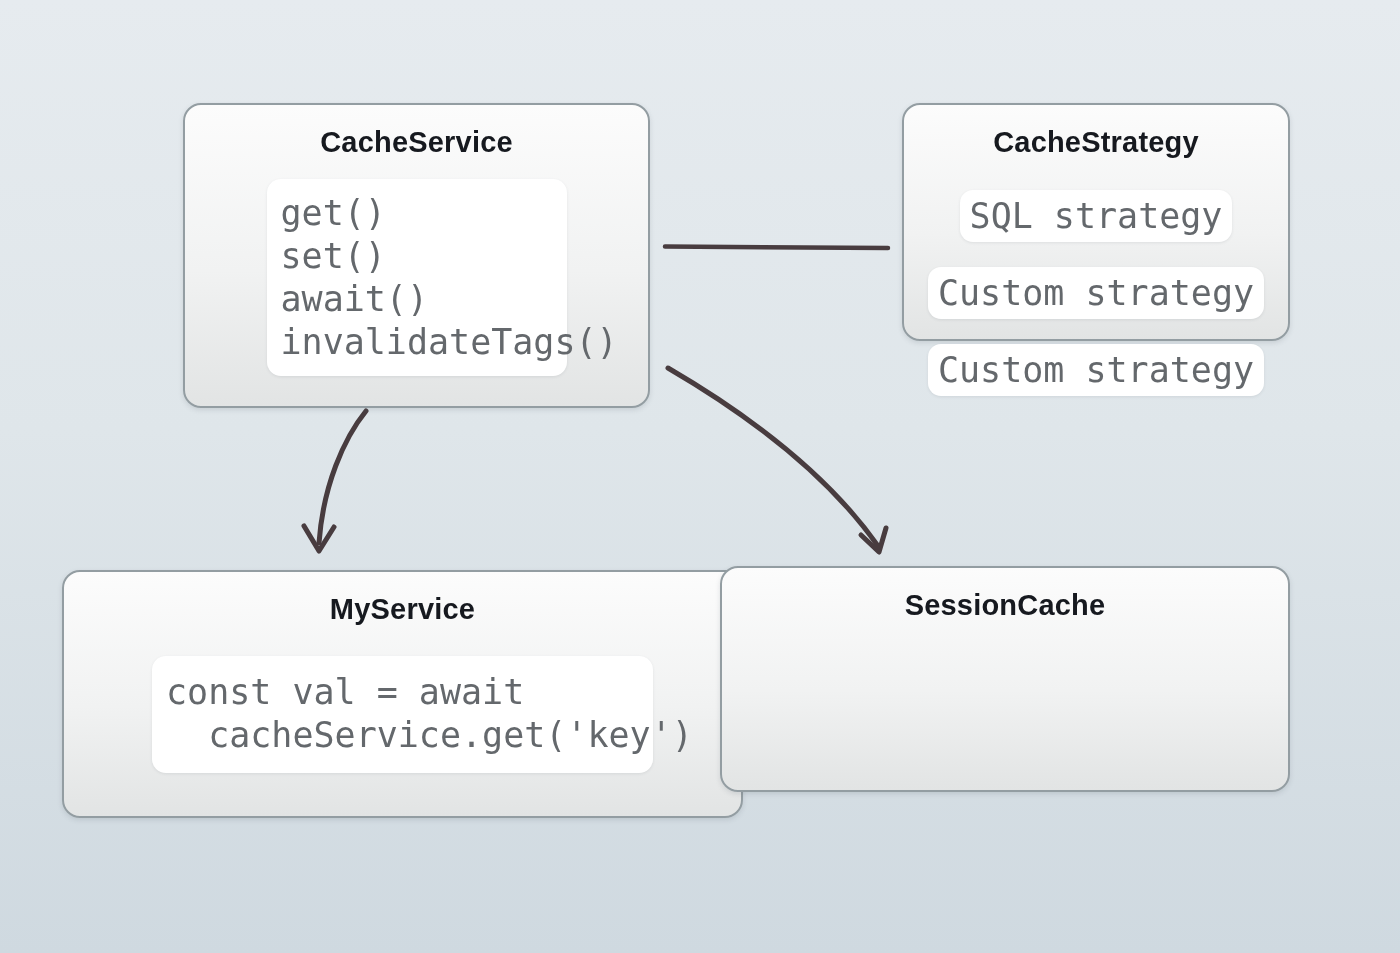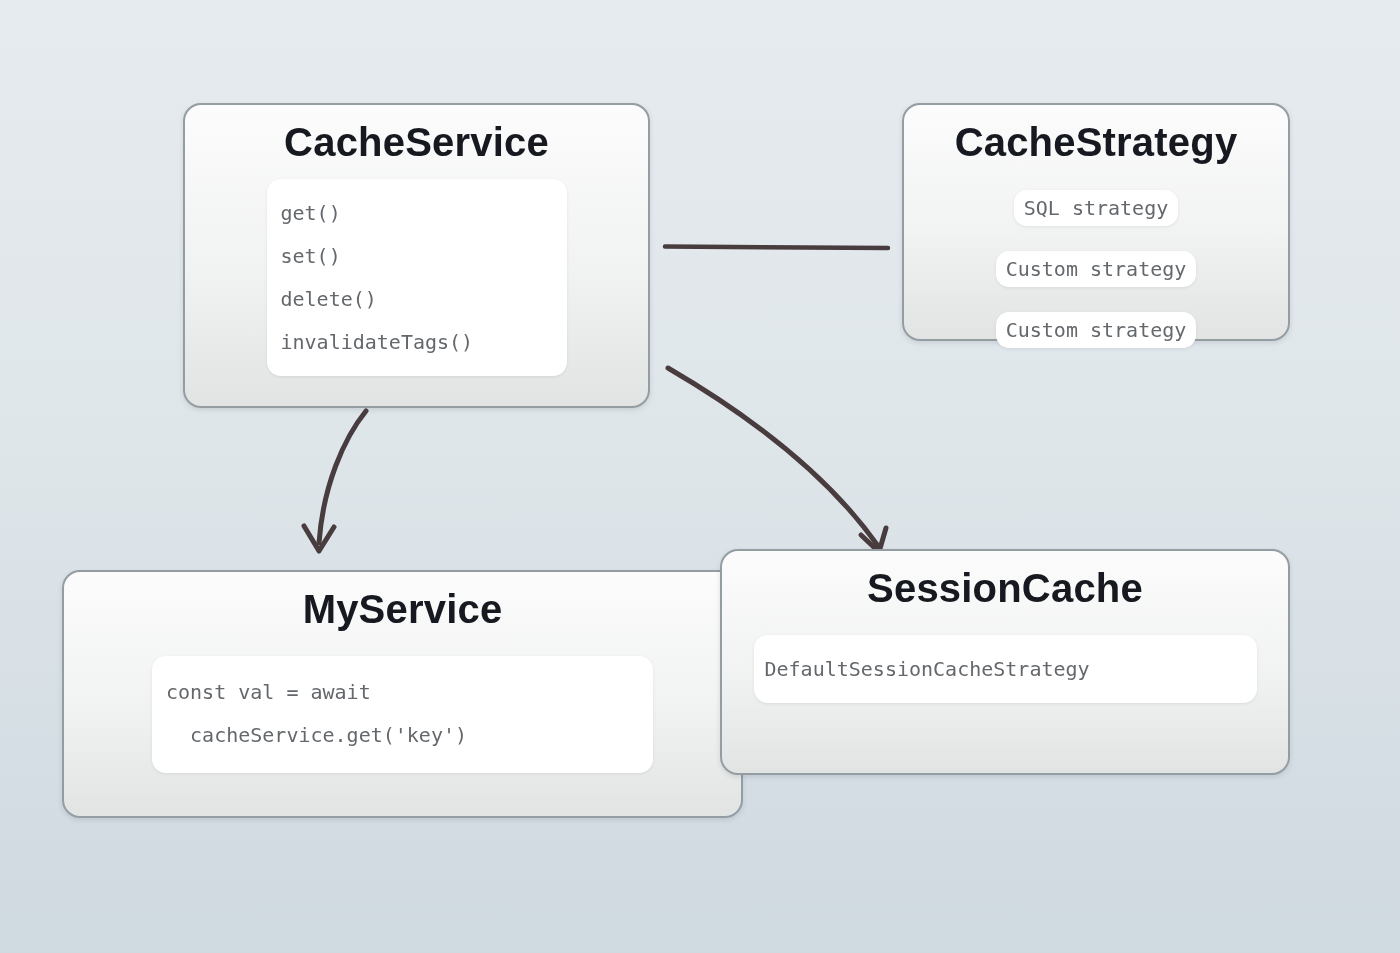--- a/index.html
+++ b/index.html
@@ -43,29 +43,29 @@
   .node {
     position: absolute;
     border: 2px solid var(--node-border);
     border-radius: 18px;
     background: linear-gradient(180deg, var(--node-fill-top) 0%, #f1f2f2 55%, var(--node-fill-bottom) 100%);
     box-shadow: 0 2px 5px rgba(90,100,110,0.18);
   }
   .node-title {
     margin-top: 17px;
     text-align: center;
-    font-size: 40px;
+    font-size: 29px;
     font-weight: 700;
     line-height: 40px;
     color: var(--title-color);
     letter-spacing: 0.2px;
   }
   .mono {
     font-family: "DejaVu Sans Mono", "Liberation Mono", monospace;
-    font-size: 20px;
+    font-size: 35px;
     color: var(--code-color);
   }
   .white-block {
     background: var(--chip-background);
     border-radius: 14px;
     box-shadow: 0 1px 3px rgba(60,70,80,0.10);
   }
   
   .node-cacheservice { left: 183px; top: 103px; width: 467px; height: 305px; }
   .methods-block {
@@ -91,21 +91,21 @@
   }
   
   .node-myservice { left: 62px; top: 570px; width: 681px; height: 248px; }
   .myservice-code {
     width: 501px; height: 117px;
     margin: 27px auto 0 auto;
     padding: 15px 0 0 14px;
   }
   .code-line { display: block; line-height: 43px; white-space: pre; }
   
-  .node-sessioncache { left: 720px; top: 549px; width: 570px; height: 226px; }
+  .node-sessioncache { left: 720px; top: 566px; width: 570px; height: 226px; }
   .sessioncache-block {
     width: 503px; height: 68px;
     margin: 27px auto 0 auto;
     display: flex;
     align-items: center;
     padding-left: 11px;
     white-space: pre;
   }
 </style>
 </head>
@@ -119,21 +119,21 @@
     <path d="M 304 526 L 319 551 L 334 527"></path>
     <path d="M 668 368 Q 812 452 878 546"></path>
     <path d="M 861 535 L 879 552 L 886 528"></path>
   </svg>
 
   <div class="node node-cacheservice">
     <div class="node-title">CacheService</div>
     <div class="white-block methods-block mono">
       <span class="method-item">get()</span>
       <span class="method-item">set()</span>
-      <span class="method-item">delete()</span>
+      <span class="method-item">await()</span>
       <span class="method-item">invalidateTags()</span>
     </div>
   </div>
 
   <div class="node node-cachestrategy">
     <div class="node-title">CacheStrategy</div>
     <div class="pill-stack">
       <span class="white-block strategy-pill mono">SQL strategy</span>
       <span class="white-block strategy-pill mono">Custom strategy</span>
       <span class="white-block strategy-pill mono">Custom strategy</span>
@@ -143,16 +143,15 @@
   <div class="node node-myservice">
     <div class="node-title">MyService</div>
     <div class="white-block myservice-code mono">
       <span class="code-line">const val = await</span>
       <span class="code-line">  cacheService.get('key')</span>
     </div>
   </div>
 
   <div class="node node-sessioncache">
     <div class="node-title">SessionCache</div>
-    <div class="white-block sessioncache-block mono">DefaultSessionCacheStrategy</div>
   </div>
 
 </div>
 
 </body></html>

